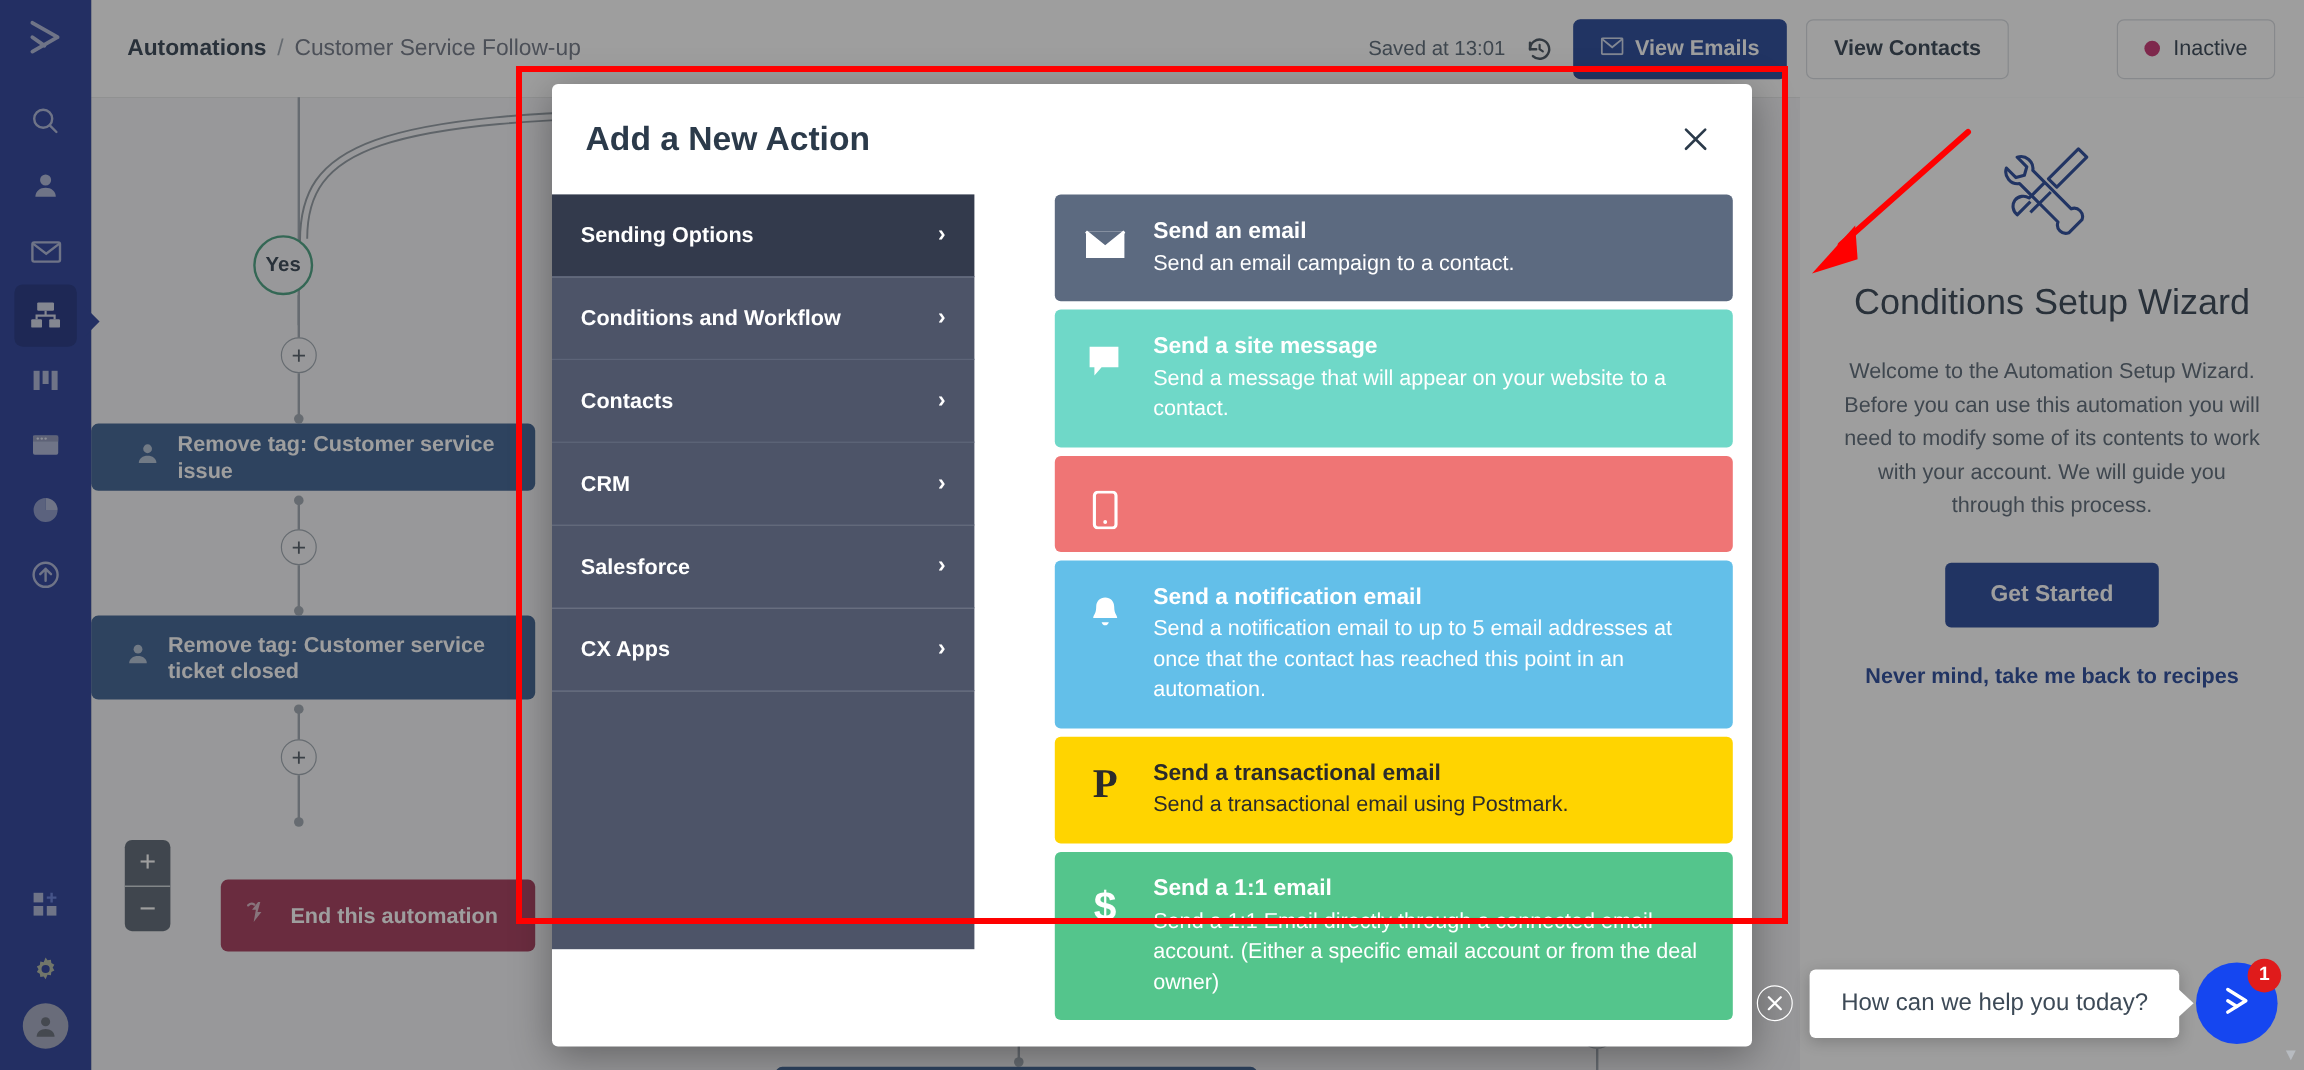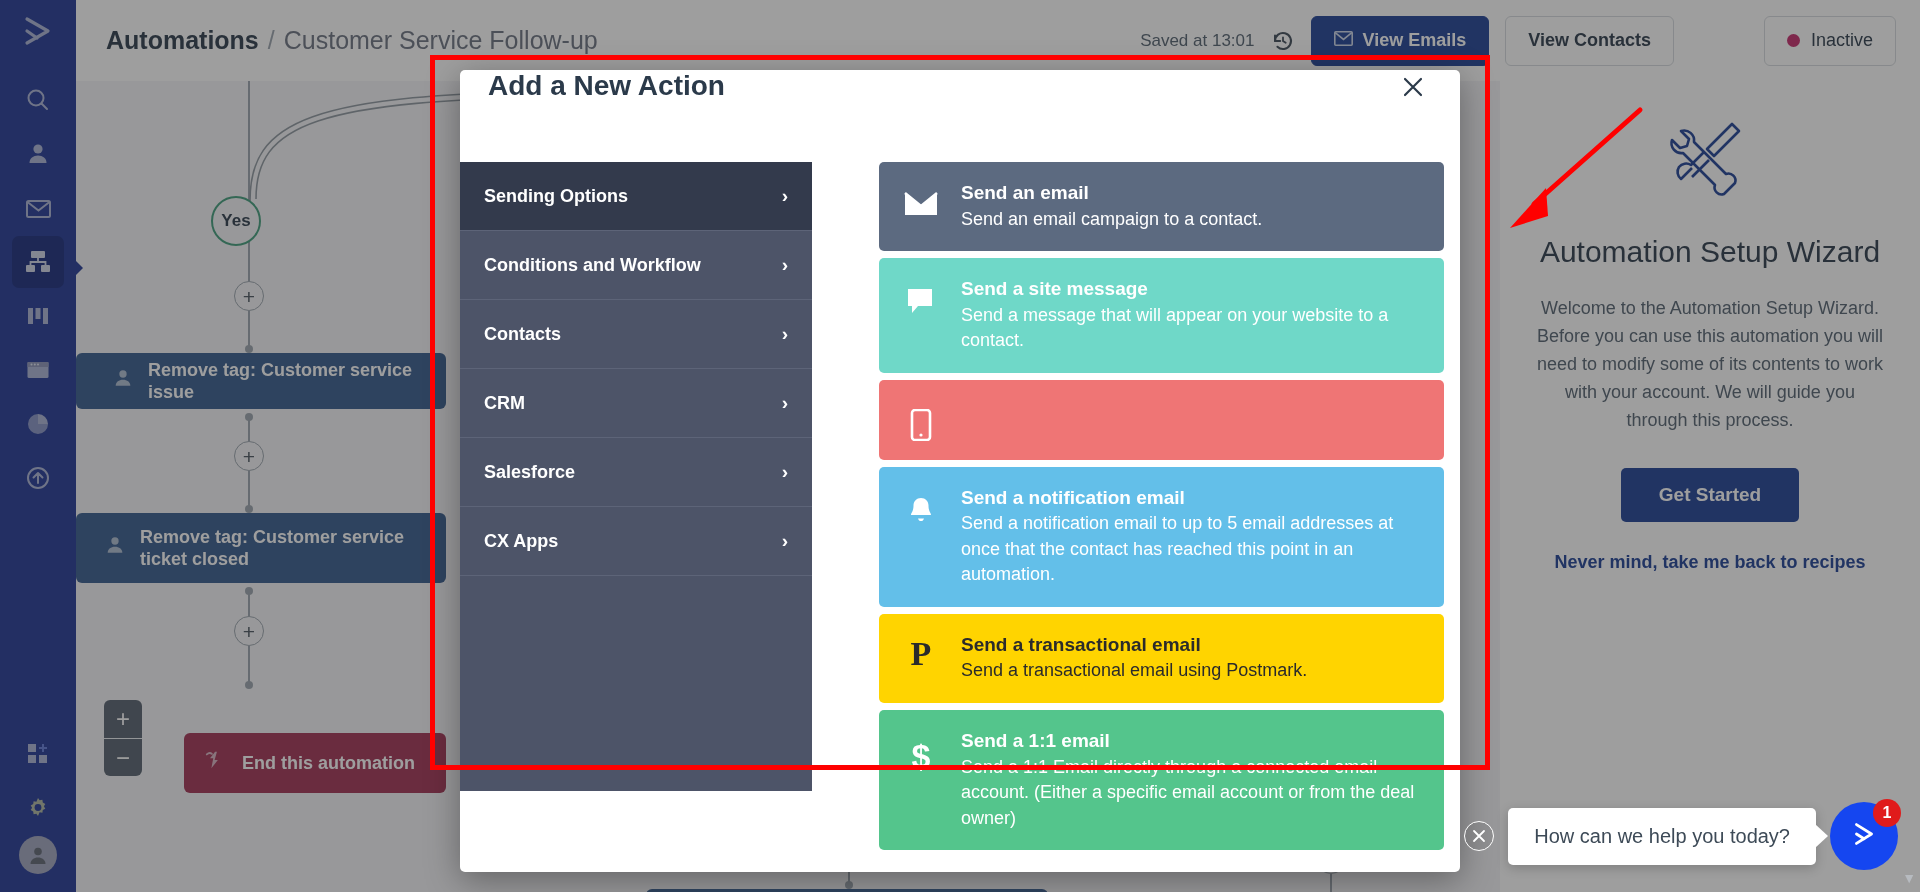--- a/index.html
+++ b/index.html
@@ -36,21 +36,21 @@
     position: absolute; left: 70px; top: 255px; width: 0; height: 0;
     border-top: 13px solid transparent; border-bottom: 13px solid transparent;
     border-left: 13px solid #1f3694; z-index: 4;
   }
 
   
   .topbar {
     position: absolute; left: 76px; top: 0; right: 0; height: 81px;
     background: #ffffff; display: flex; align-items: center; padding: 0 24px 0 30px;
   }
-  .crumbs { font-size: 25px; color: #6b7280; display: flex; gap: 9px; align-items: baseline; }
+  .crumbs { font-size: 19px; color: #6b7280; display: flex; gap: 9px; align-items: baseline; }
   .crumbs .root { font-weight: bold; color: #2b3a4a; }
   .crumbs .sep { color: #9aa3ad; }
   .topbar-right { margin-left: auto; display: flex; align-items: center; gap: 16px; }
   .saved-text { font-size: 17px; color: #53616f; }
   .hist-icon { color: #3d4a57; display: flex; align-items: center; }
   .btn {
     height: 50px; border-radius: 6px; display: flex; align-items: center; gap: 10px;
     padding: 0 22px; font-size: 18px; font-weight: bold; cursor: pointer;
     border: 1px solid #d5d9de; background: #fff; color: #2b3a4a; white-space: nowrap;
   }
@@ -113,21 +113,21 @@
   
   .dim { position: absolute; inset: 0; background: rgba(40,40,40,0.45); z-index: 10; }
 
   
   .modal {
     position: absolute; left: 460px; top: 70px; width: 1000px; z-index: 20;
     background: #fff; border-radius: 5px; box-shadow: 0 8px 34px rgba(0,0,0,.35);
     overflow: hidden;
   }
   .modal-head {
-    height: 92px; display: flex; padding: 0 30px 0 28px;
+    height: 92px; display: flex; align-items: center; padding: 0 30px 0 28px;
   }
   .modal-head h1 { font-size: 28px; font-weight: bold; color: #2b3a4a; }
   .modal-close {
     margin-left: auto; width: 34px; height: 34px; display: flex;
     align-items: center; justify-content: center; cursor: pointer; color: #2b3a4a;
   }
   .modal-body { display: flex; gap: 22px; padding: 0 16px 22px 0; }
   .cat-col { width: 352px; flex: none; }
   .cat {
     height: 69px; background: #4d5468; color: #fff; font-size: 18px; font-weight: bold;
@@ -423,21 +423,21 @@
     <div>
       <svg width="92" height="86" viewBox="0 0 92 86">
         <g fill="none" stroke="#1c3f94" stroke-width="2.6" stroke-linejoin="round">
           <path d="M17 12 a10 10 0 0 1 13 11 L62 55 a7 7 0 0 1 9 9 L60 75 a7 7 0 0 1-9-9 L19 34 a10 10 0 0 1-11-13 l8 8 7-2 2-7z"></path>
           <path d="M75 12 L50 37 L43 30 L68 5 Z"></path>
           <path d="M40 33 L27 46 a9 9 0 0 0-12 2 a9 9 0 0 0 2 12 l11-11"></path>
           <path d="M28 58 L45 41"></path>
         </g>
       </svg>
     </div>
-    <h2>Automation Setup Wizard</h2>
+    <h2>Conditions Setup Wizard</h2>
     <p>Welcome to the Automation Setup Wizard. Before you can use this automation you will need to modify some of its contents to work with your account. We will guide you through this process.</p>
     <div class="getstarted">Get Started</div>
     <span class="nevermind">Never mind, take me back to recipes</span>
   </div>
 
 </div>
 
 <div class="dim"></div>
 
 <div class="modal">

